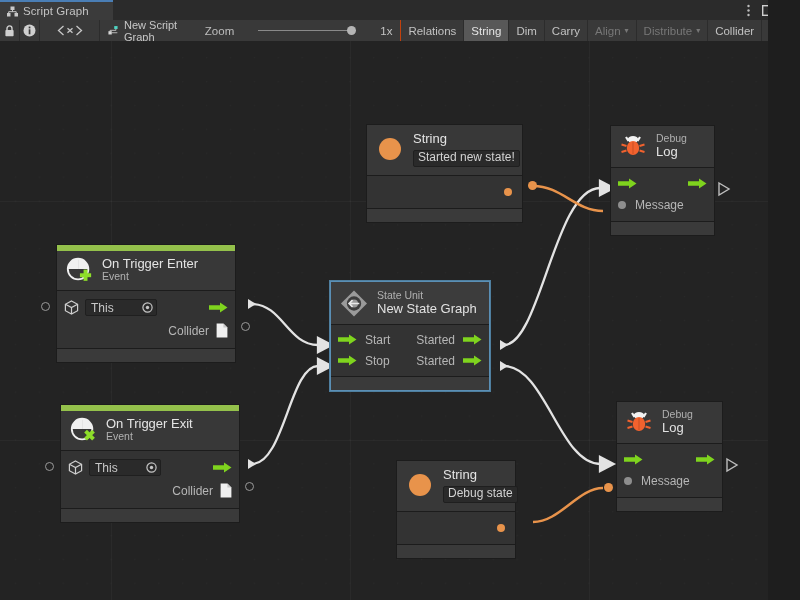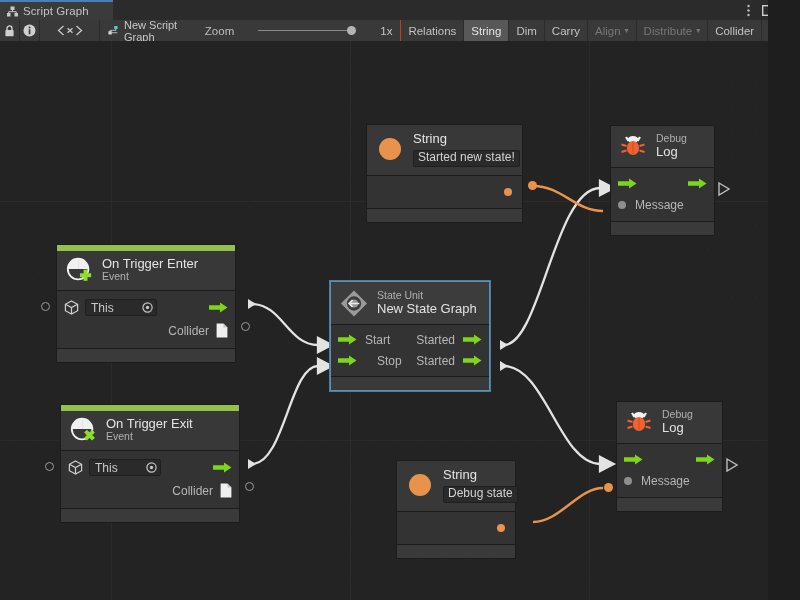--- a/index.html
+++ b/index.html
@@ -347,21 +347,21 @@
           <div class="spacer"></div>
           <span class="plabel" style="margin-right:8px;">Started</span>
           <svg width="19" height="11" viewBox="0 0 19 11">
             <path d="M0 3.2 L11 3.2 L11 0.5 L18.5 5.5 L11 10.5 L11 7.8 L0 7.8 Z" fill="#7fd41e"></path>
           </svg>
         </div>
         <div class="prow" style="height:21px;">
           <svg width="19" height="11" viewBox="0 0 19 11">
             <path d="M0 3.2 L11 3.2 L11 0.5 L18.5 5.5 L11 10.5 L11 7.8 L0 7.8 Z" fill="#7fd41e"></path>
           </svg>
-          <span class="plabel" style="margin-left:20px;">Stop</span>
+          <span class="plabel" style="margin-left:8px;">Stop</span>
           <div class="spacer"></div>
           <span class="plabel" style="margin-right:8px;">Started</span>
           <svg width="19" height="11" viewBox="0 0 19 11">
             <path d="M0 3.2 L11 3.2 L11 0.5 L18.5 5.5 L11 10.5 L11 7.8 L0 7.8 Z" fill="#7fd41e"></path>
           </svg>
         </div>
       </div>
       <div class="foot"></div>
     </div>
 

